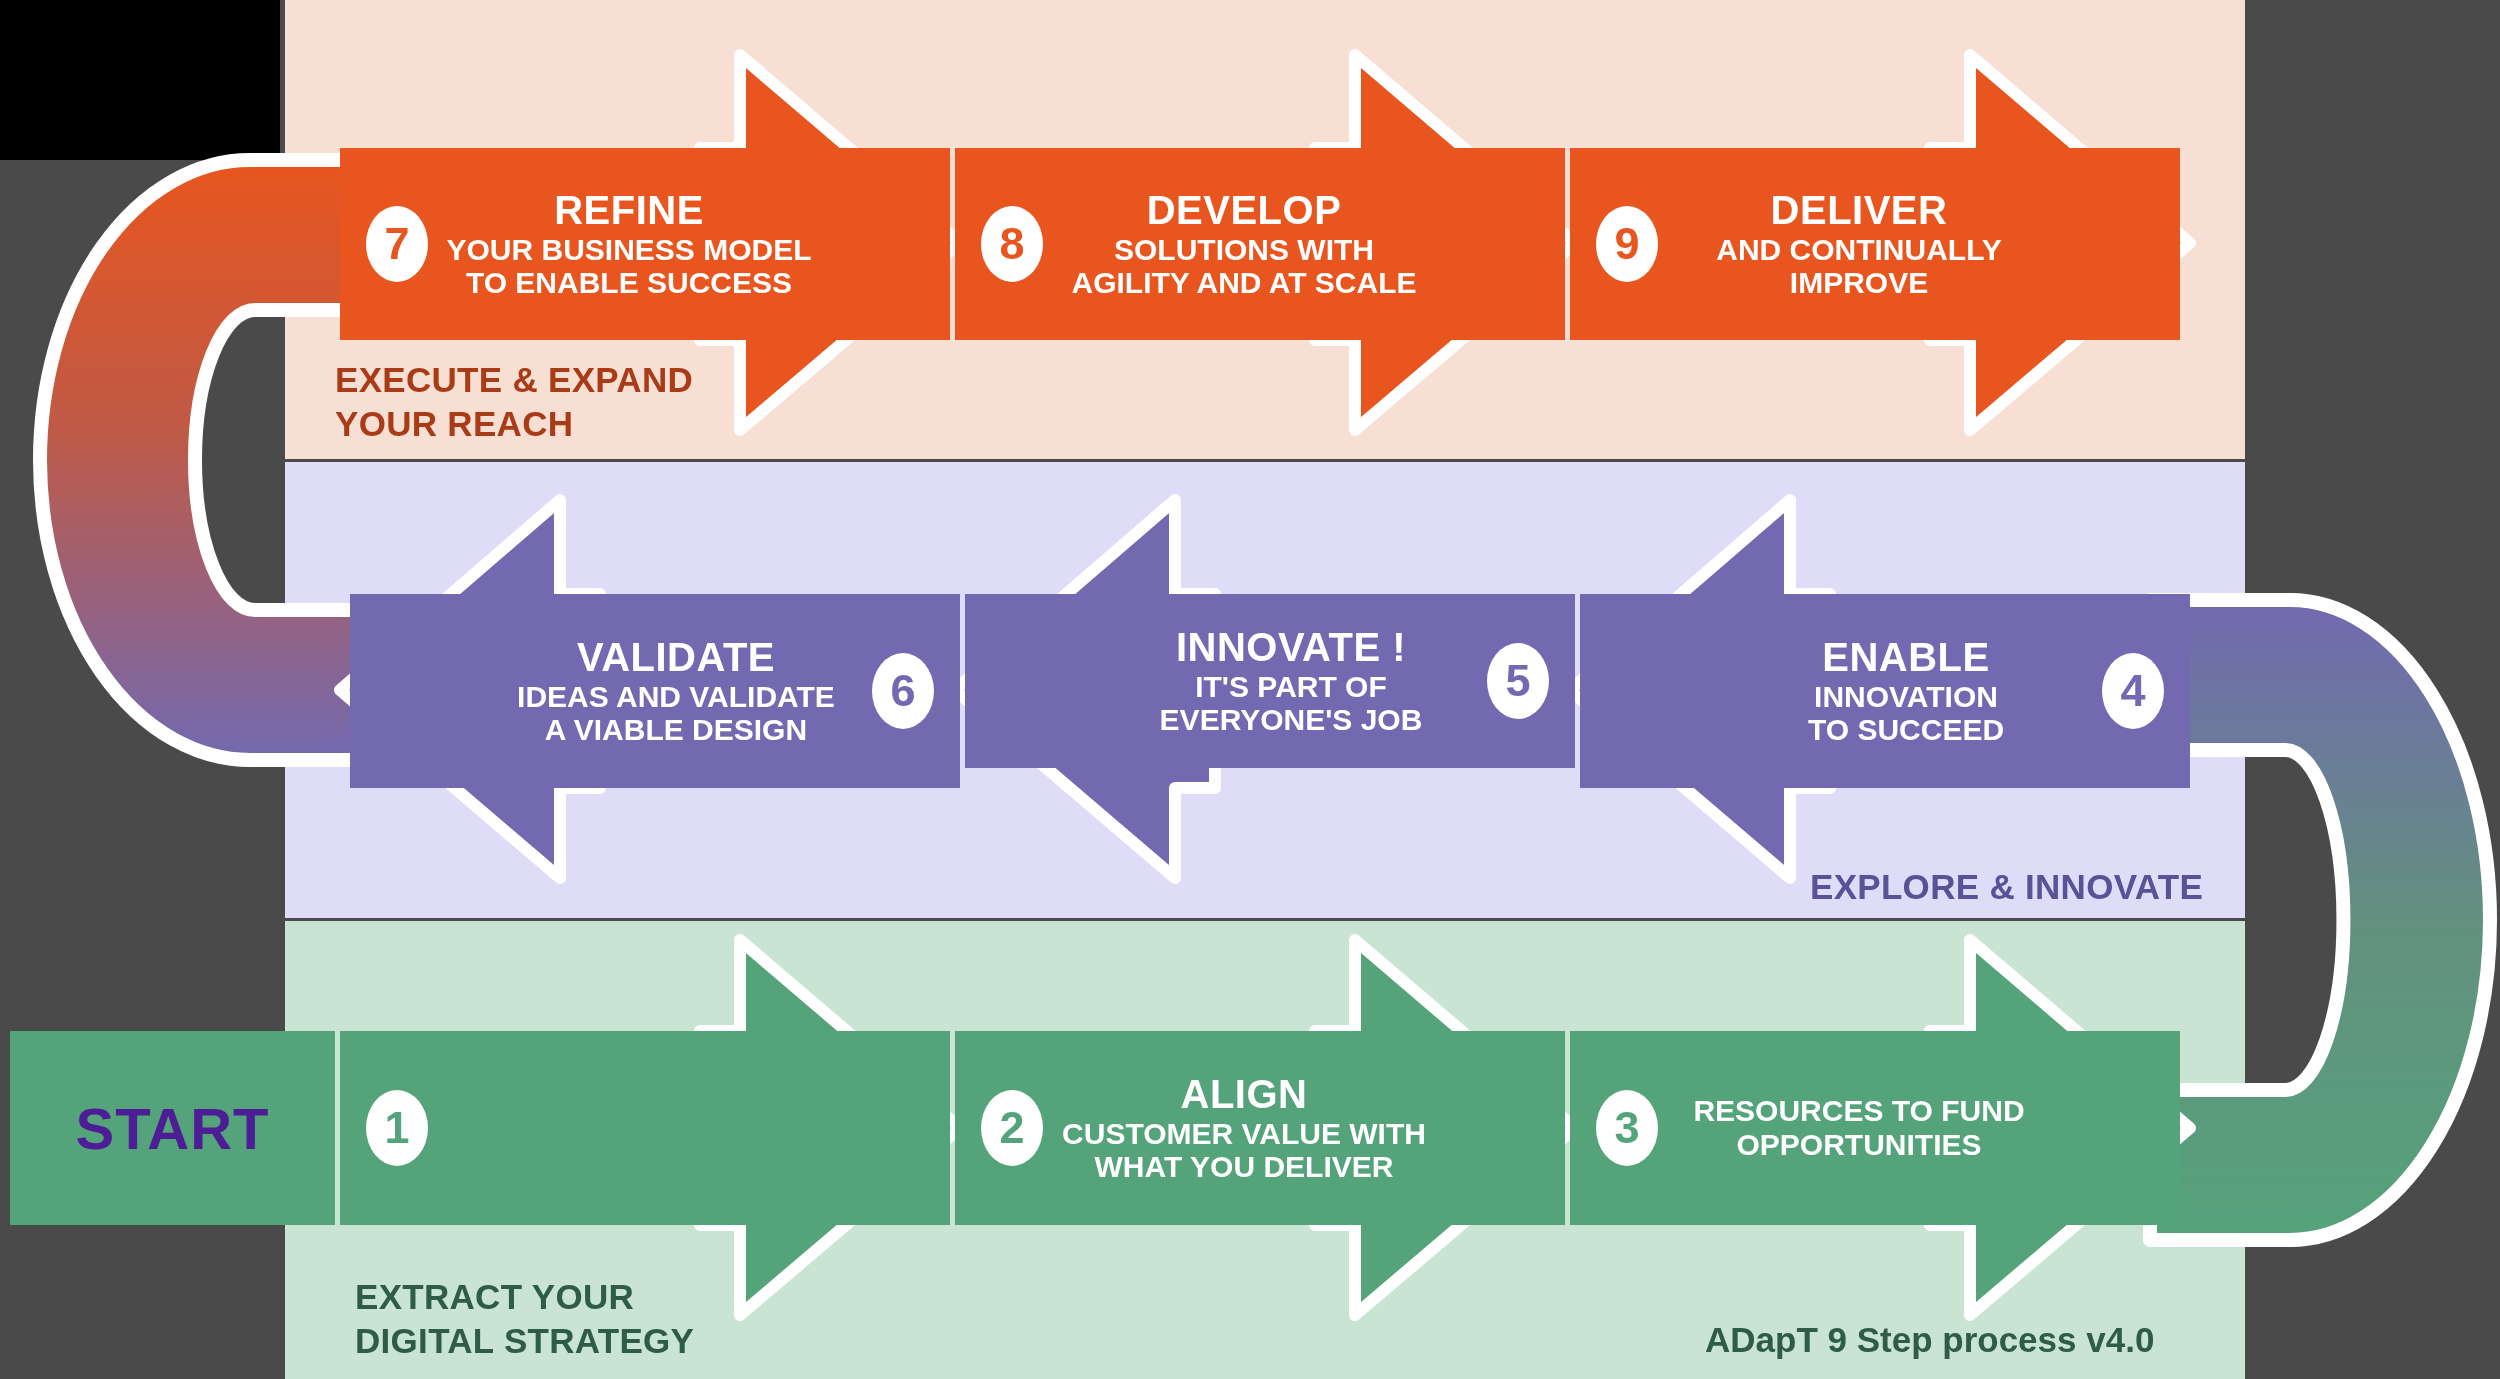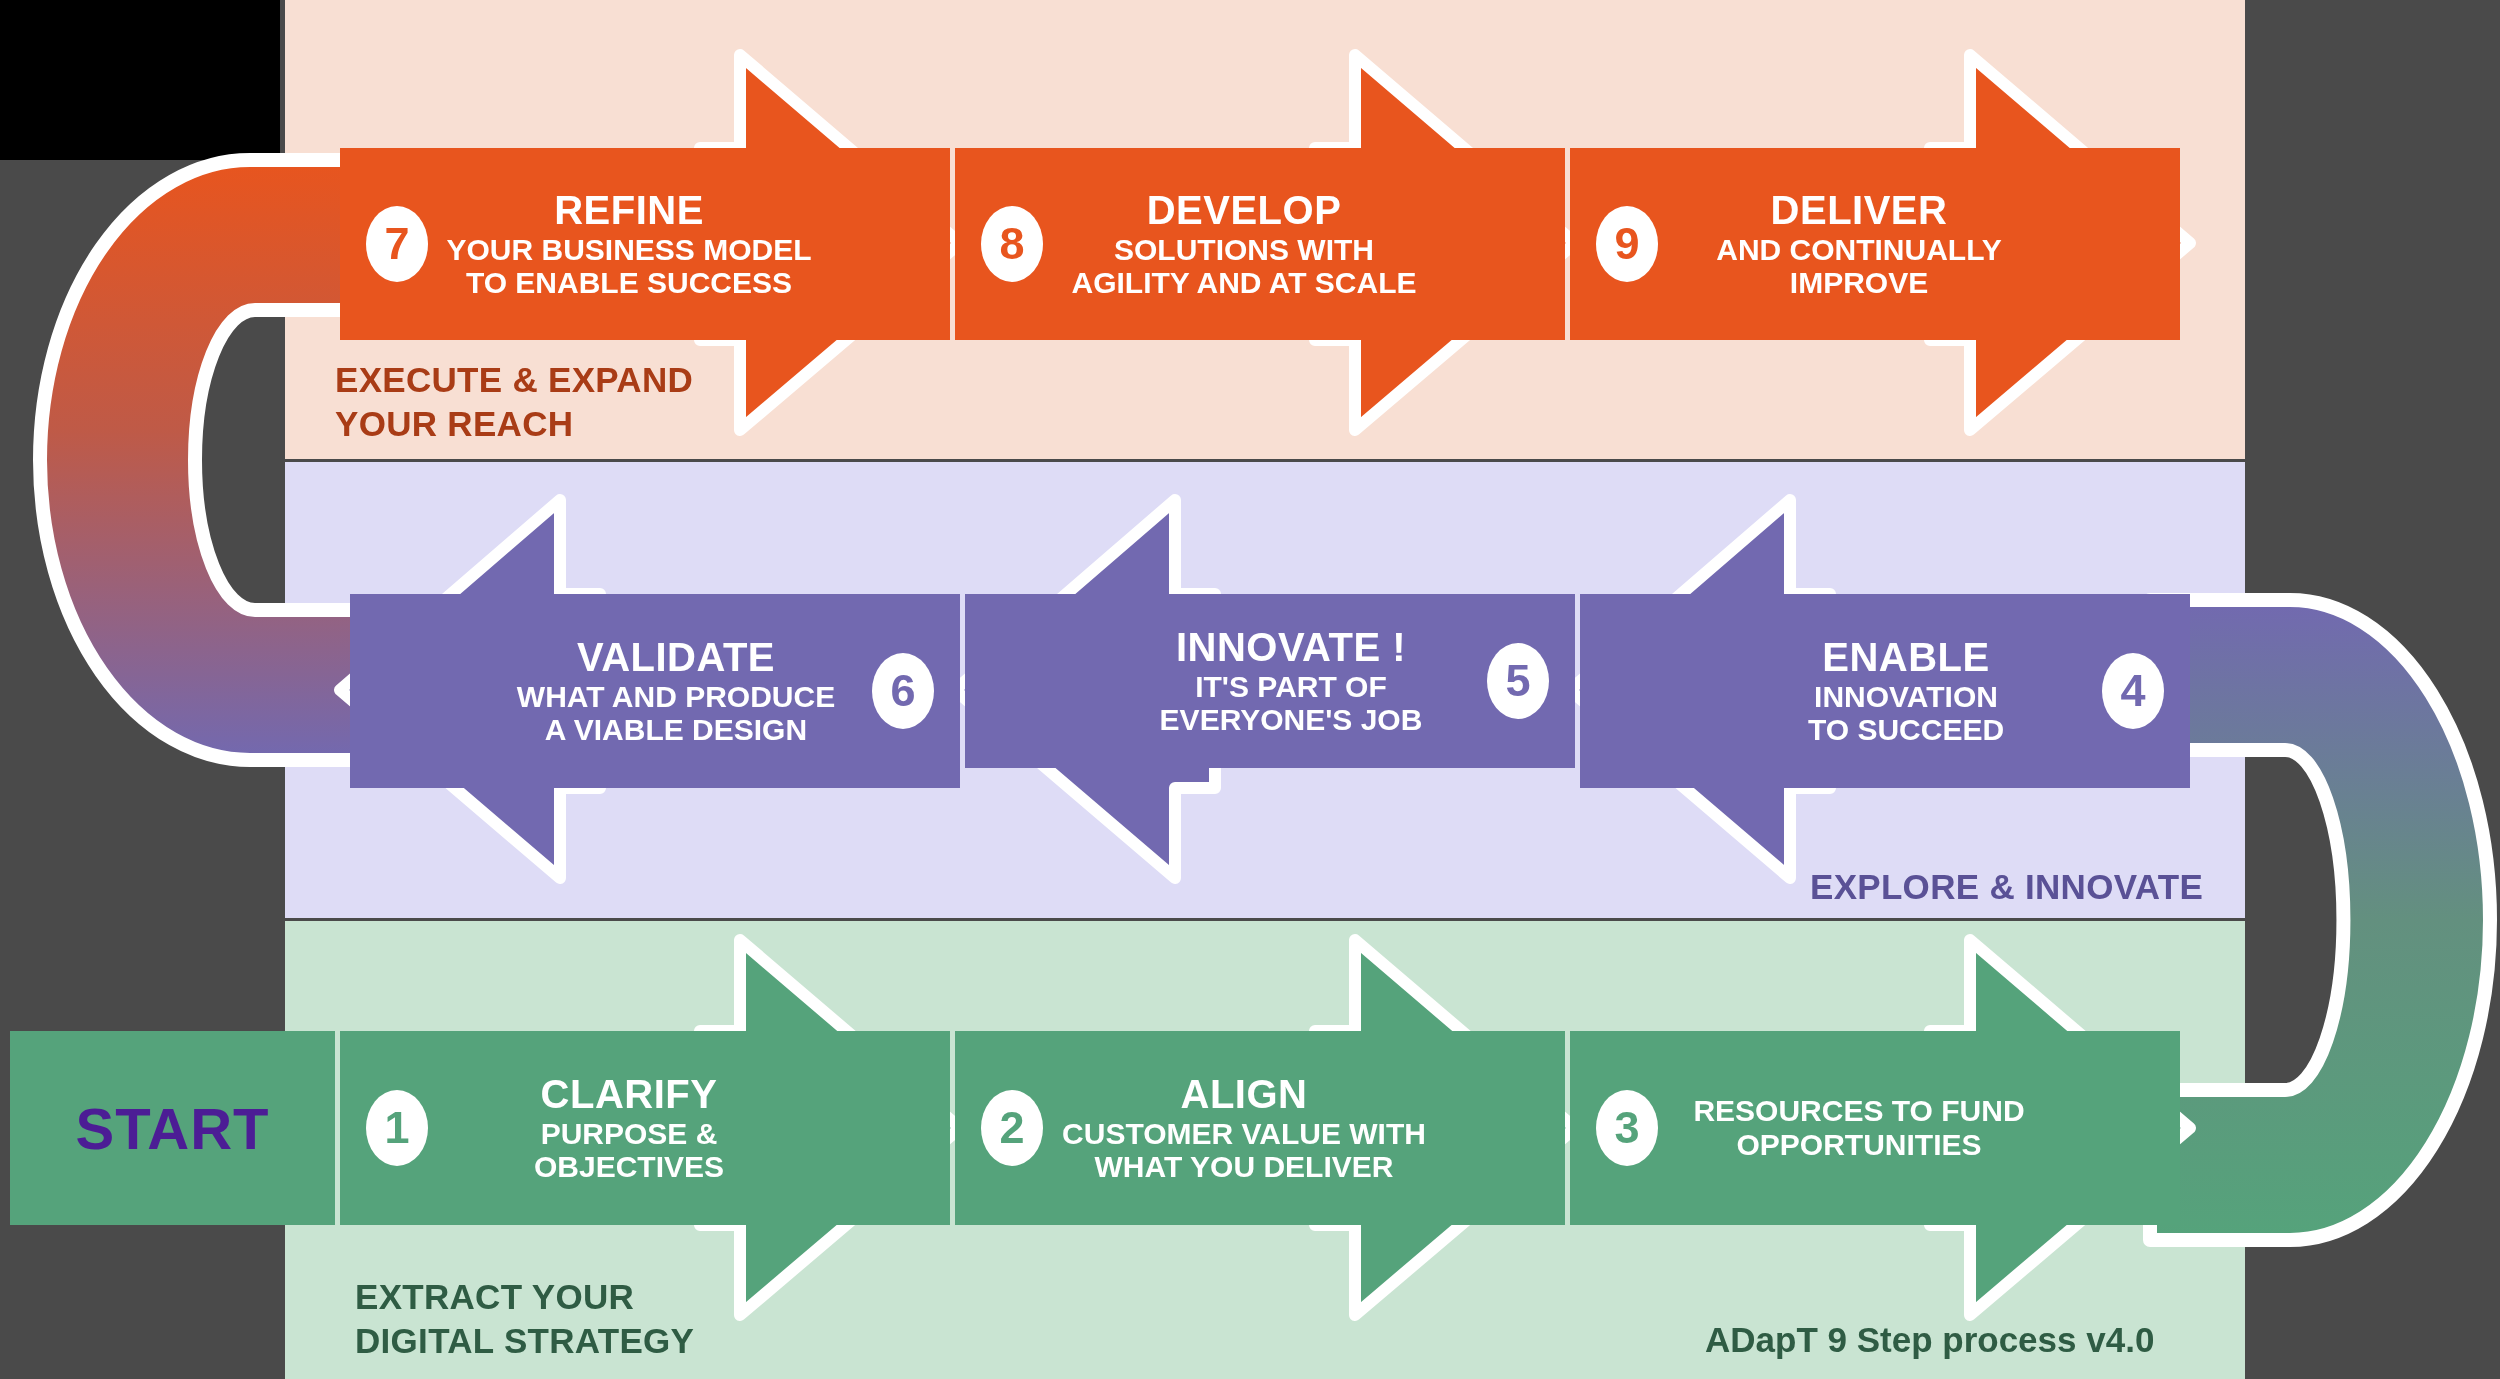--- a/index.html
+++ b/index.html
@@ -138,21 +138,21 @@
     <div class="steptext" style="margin-right:120px;">
       <span class="t">DELIVER</span>
       <span class="s">AND CONTINUALLY</span>
       <span class="s">IMPROVE</span>
     </div>
   </div>
 
   <div class="bar bar-purple" style="left:350px;top:594px;width:610px;height:194px;align-items:center;">
     <div class="steptext" style="margin-left:130px;">
       <span class="t">VALIDATE</span>
-      <span class="s">WHAT AND PRODUCE</span>
+      <span class="s">IDEAS AND VALIDATE</span>
       <span class="s">A VIABLE DESIGN</span>
     </div>
     <div class="numcircle num-purple" style="margin-right:26px;">6</div>
   </div>
 
   <div class="bar bar-purple" style="left:965px;top:594px;width:610px;height:174px;">
     <div class="steptext" style="margin-left:130px;">
       <span class="t">INNOVATE !</span>
       <span class="s">IT'S PART OF</span>
       <span class="s">EVERYONE'S JOB</span>
@@ -168,25 +168,20 @@
     </div>
     <div class="numcircle num-purple" style="margin-right:26px;">4</div>
   </div>
 
   <div class="bar bar-green startlabel" style="left:10px;top:1031px;width:325px;height:194px;">
     <span>START</span>
   </div>
 
   <div class="bar bar-green" style="left:340px;top:1031px;width:610px;height:194px;">
     <div class="numcircle num-green" style="margin-left:26px;">1</div>
-    <div class="steptext" style="margin-right:120px;">
-      <span class="t">CLARIFY</span>
-      <span class="s">PURPOSE &amp;</span>
-      <span class="s">OBJECTIVES</span>
-    </div>
   </div>
 
   <div class="bar bar-green" style="left:955px;top:1031px;width:610px;height:194px;">
     <div class="numcircle num-green" style="margin-left:26px;">2</div>
     <div class="steptext" style="margin-right:120px;">
       <span class="t">ALIGN</span>
       <span class="s">CUSTOMER VALUE WITH</span>
       <span class="s">WHAT YOU DELIVER</span>
     </div>
   </div>

